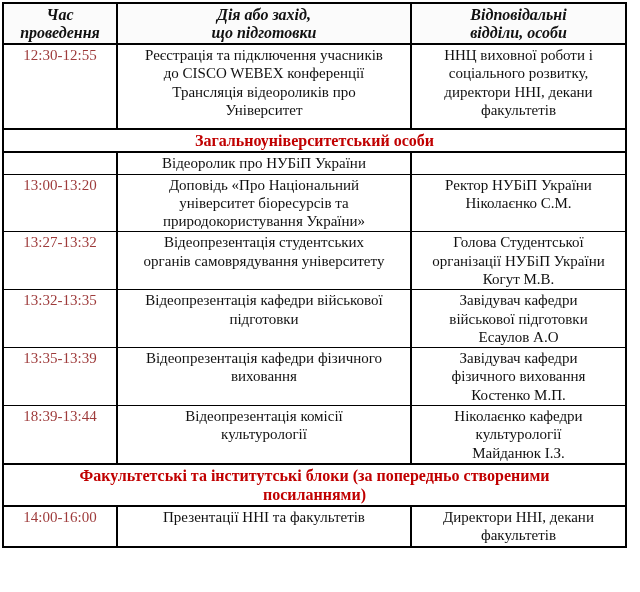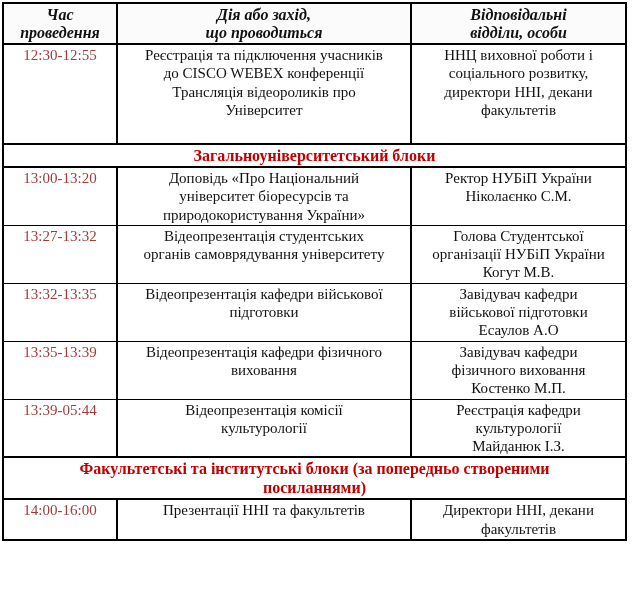--- a/index.html
+++ b/index.html
@@ -63,34 +63,39 @@
   <colgroup>
     <col style="width:114px">
     <col style="width:294px">
     <col style="width:215px">
   </colgroup>
   <thead>
     <tr style="height:38px">
       <th>Час
 проведення</th>
       <th>Дія або захід,
-що проводиться</th>
+що підготовки</th>
       <th>Відповідальні
 відділи, особи</th>
     </tr>
   </thead>
   <tbody>
-    <tr class="r-data" style="height:100px">
+    <tr class="r-data" style="height:85px">
       <td class="col-time">12:30-12:55</td>
       <td class="col-action">Реєстрація та підключення учасників до CISCO WEBEX конференції
 Трансляція відеороликів про Університет</td>
       <td class="col-resp">ННЦ виховної роботи і соціального розвитку, директори ННІ, декани факультетів</td>
     </tr>
     <tr class="r-section" style="height:22px">
-      <td colspan="3">Загальноуніверситетський блоки</td>
+      <td colspan="3">Загальноуніверситетський особи</td>
+    </tr>
+    <tr class="r-data" style="height:22px">
+      <td class="col-time"></td>
+      <td class="col-action">Відеоролик про НУБіП України</td>
+      <td class="col-resp"></td>
     </tr>
     <tr class="r-data" style="height:56px">
       <td class="col-time">13:00-13:20</td>
       <td class="col-action">Доповідь «Про Національний університет біоресурсів та природокористування України»</td>
       <td class="col-resp">Ректор НУБіП України
 Ніколаєнко С.М.</td>
     </tr>
     <tr class="r-data" style="height:55px">
       <td class="col-time">13:27-13:32</td>
       <td class="col-action">Відеопрезентація студентських органів самоврядування університету</td>
@@ -103,23 +108,23 @@
       <td class="col-resp">Завідувач кафедри військової підготовки
 Есаулов А.О</td>
     </tr>
     <tr class="r-data" style="height:55px">
       <td class="col-time">13:35-13:39</td>
       <td class="col-action">Відеопрезентація кафедри фізичного виховання</td>
       <td class="col-resp">Завідувач кафедри фізичного виховання
 Костенко М.П.</td>
     </tr>
     <tr class="r-data" style="height:58px">
-      <td class="col-time">13:39-05:44</td>
+      <td class="col-time">18:39-13:44</td>
       <td class="col-action">Відеопрезентація комісії культурології</td>
-      <td class="col-resp">Реєстрація кафедри культурології
+      <td class="col-resp">Ніколаєнко кафедри культурології
 Майданюк І.З.</td>
     </tr>
     <tr class="r-section" style="height:42px">
       <td colspan="3">Факультетські та інститутські блоки (за попередньо створеними
 посиланнями)</td>
     </tr>
     <tr class="r-data" style="height:33px">
       <td class="col-time">14:00-16:00</td>
       <td class="col-action">Презентації ННІ та факультетів</td>
       <td class="col-resp">Директори ННІ, декани факультетів</td>

